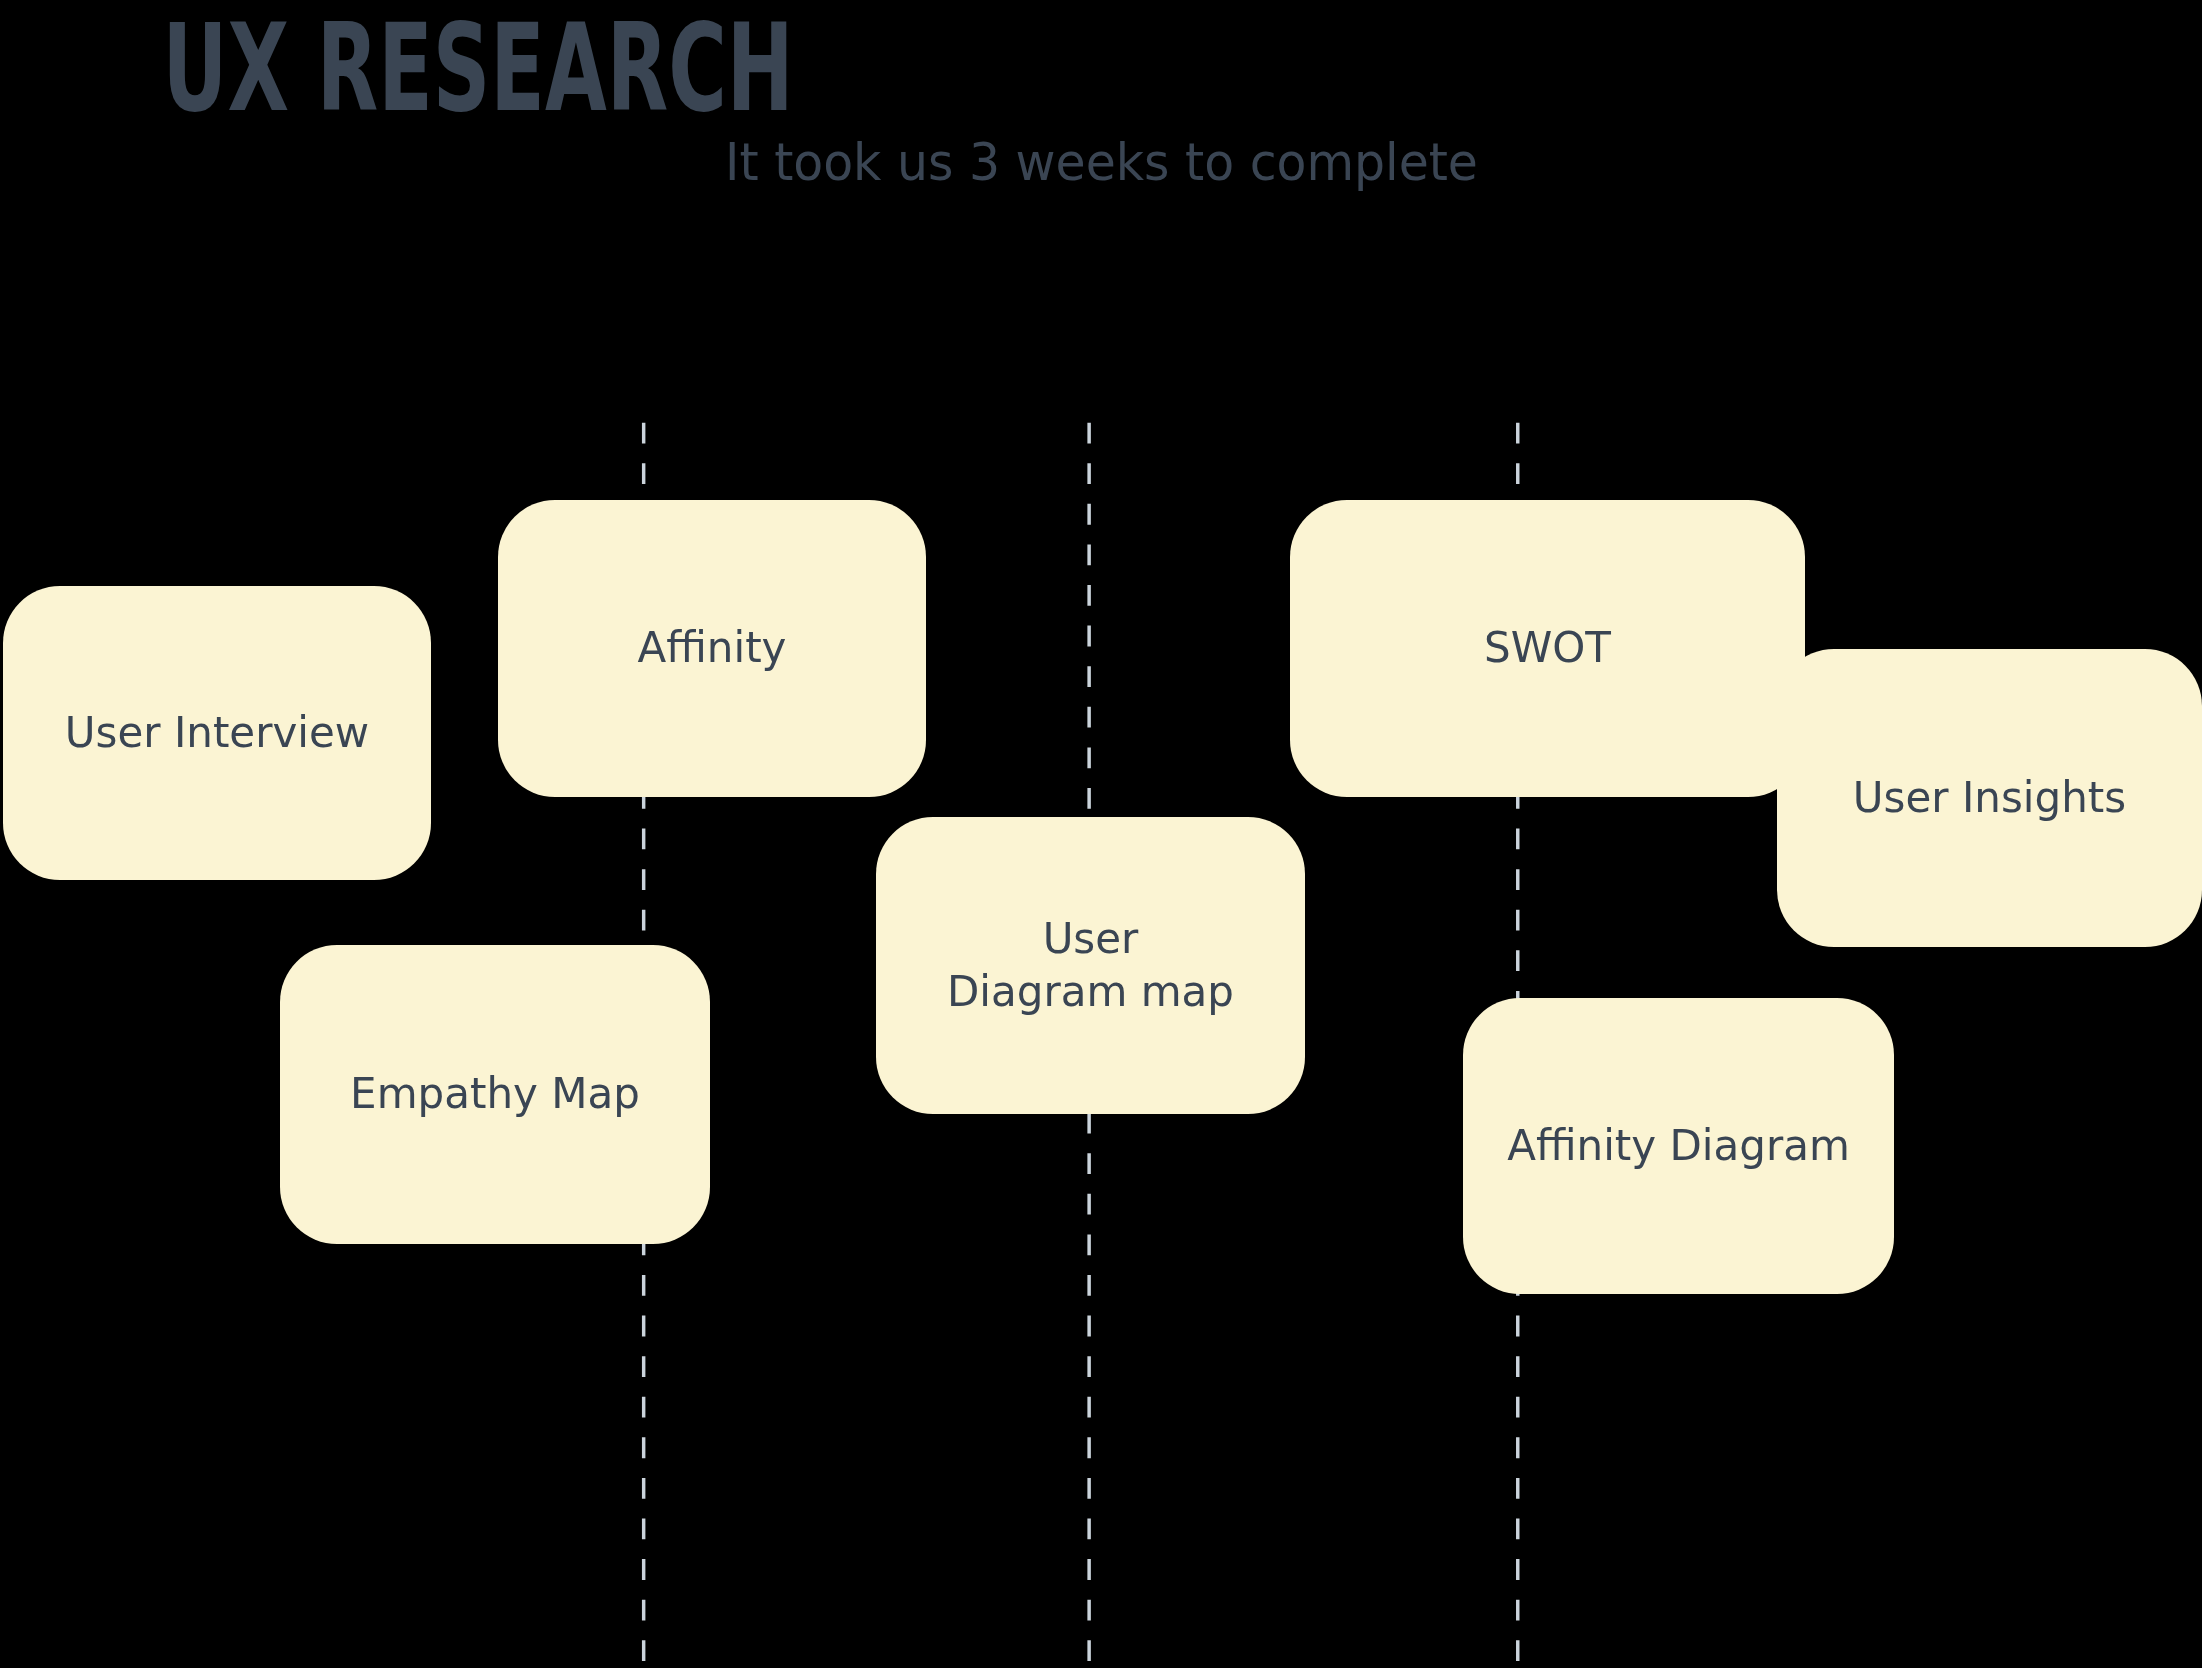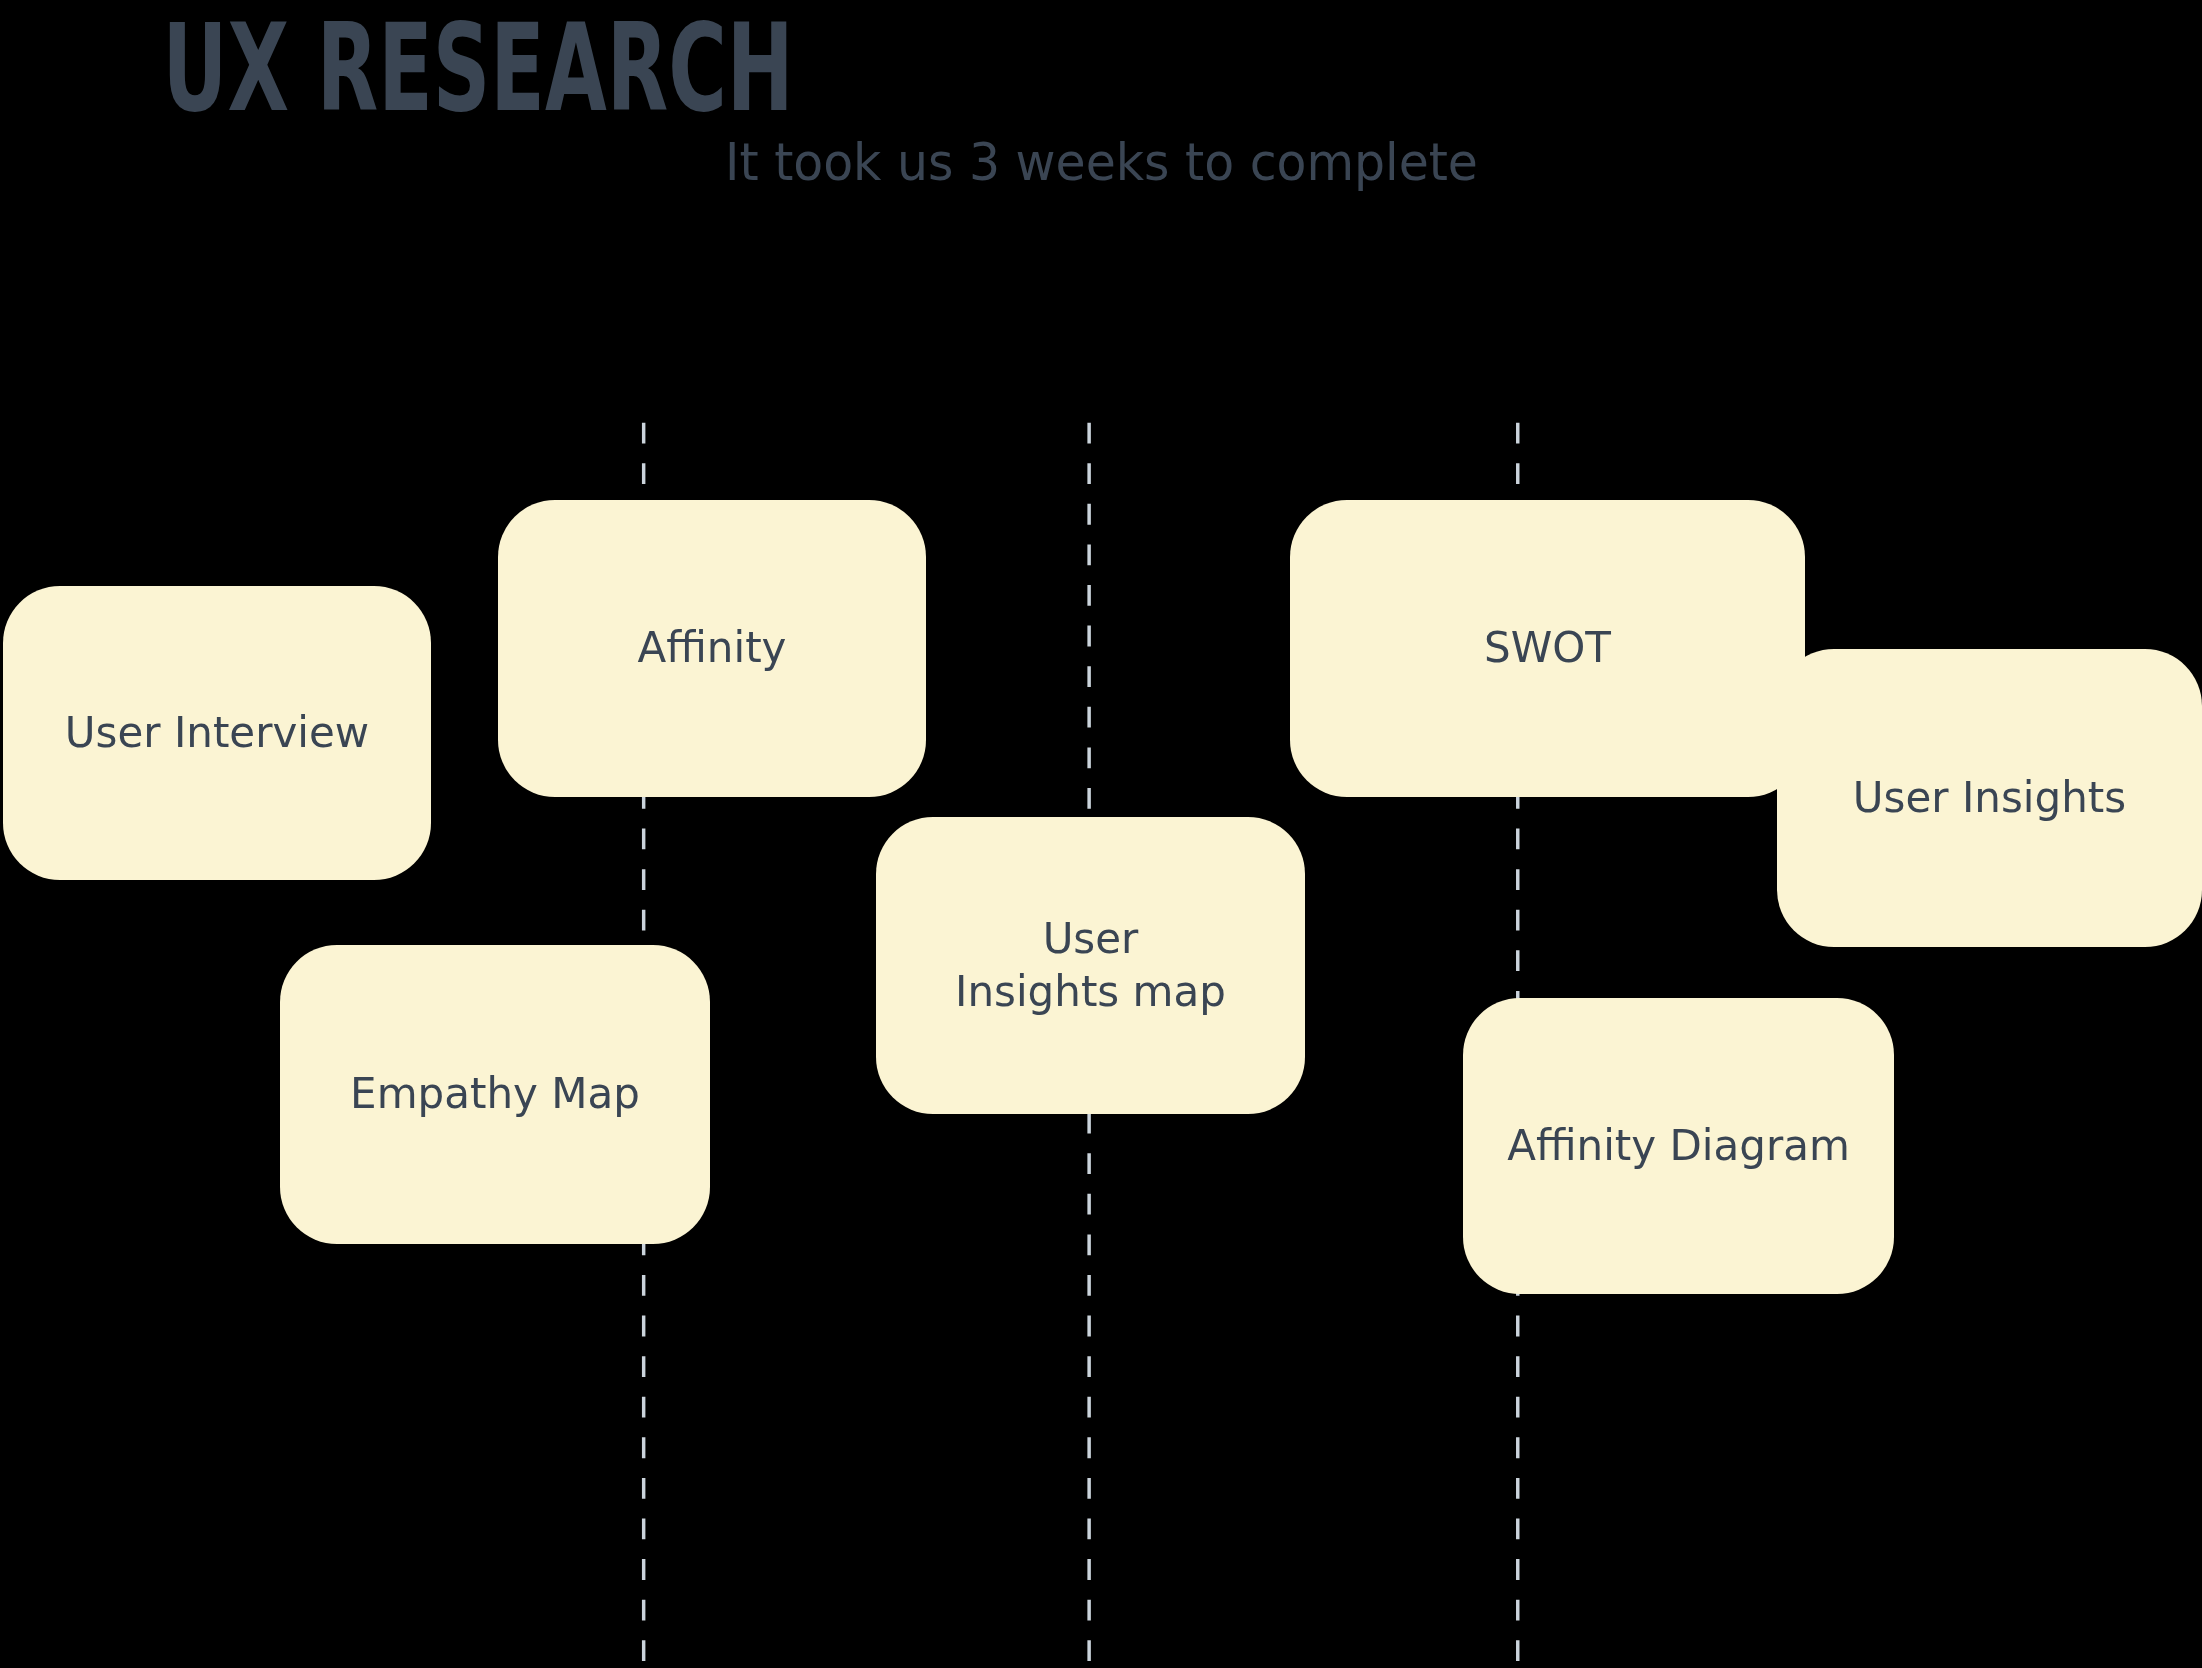--- a/index.html
+++ b/index.html
@@ -115,21 +115,21 @@
   <div class="card card-persona">
     <span>Affinity</span>
   </div>
 
   <div class="card card-empathy-map">
     <span>Empathy Map</span>
   </div>
 
   <div class="card card-user-journey-map">
     <span>User
-Insights map</span>
+Diagram map</span>
   </div>
 
   <div class="card card-swot">
     <span>SWOT</span>
   </div>
 
   <div class="card card-affinity-diagram">
     <span>Affinity Diagram</span>
   </div>
 

